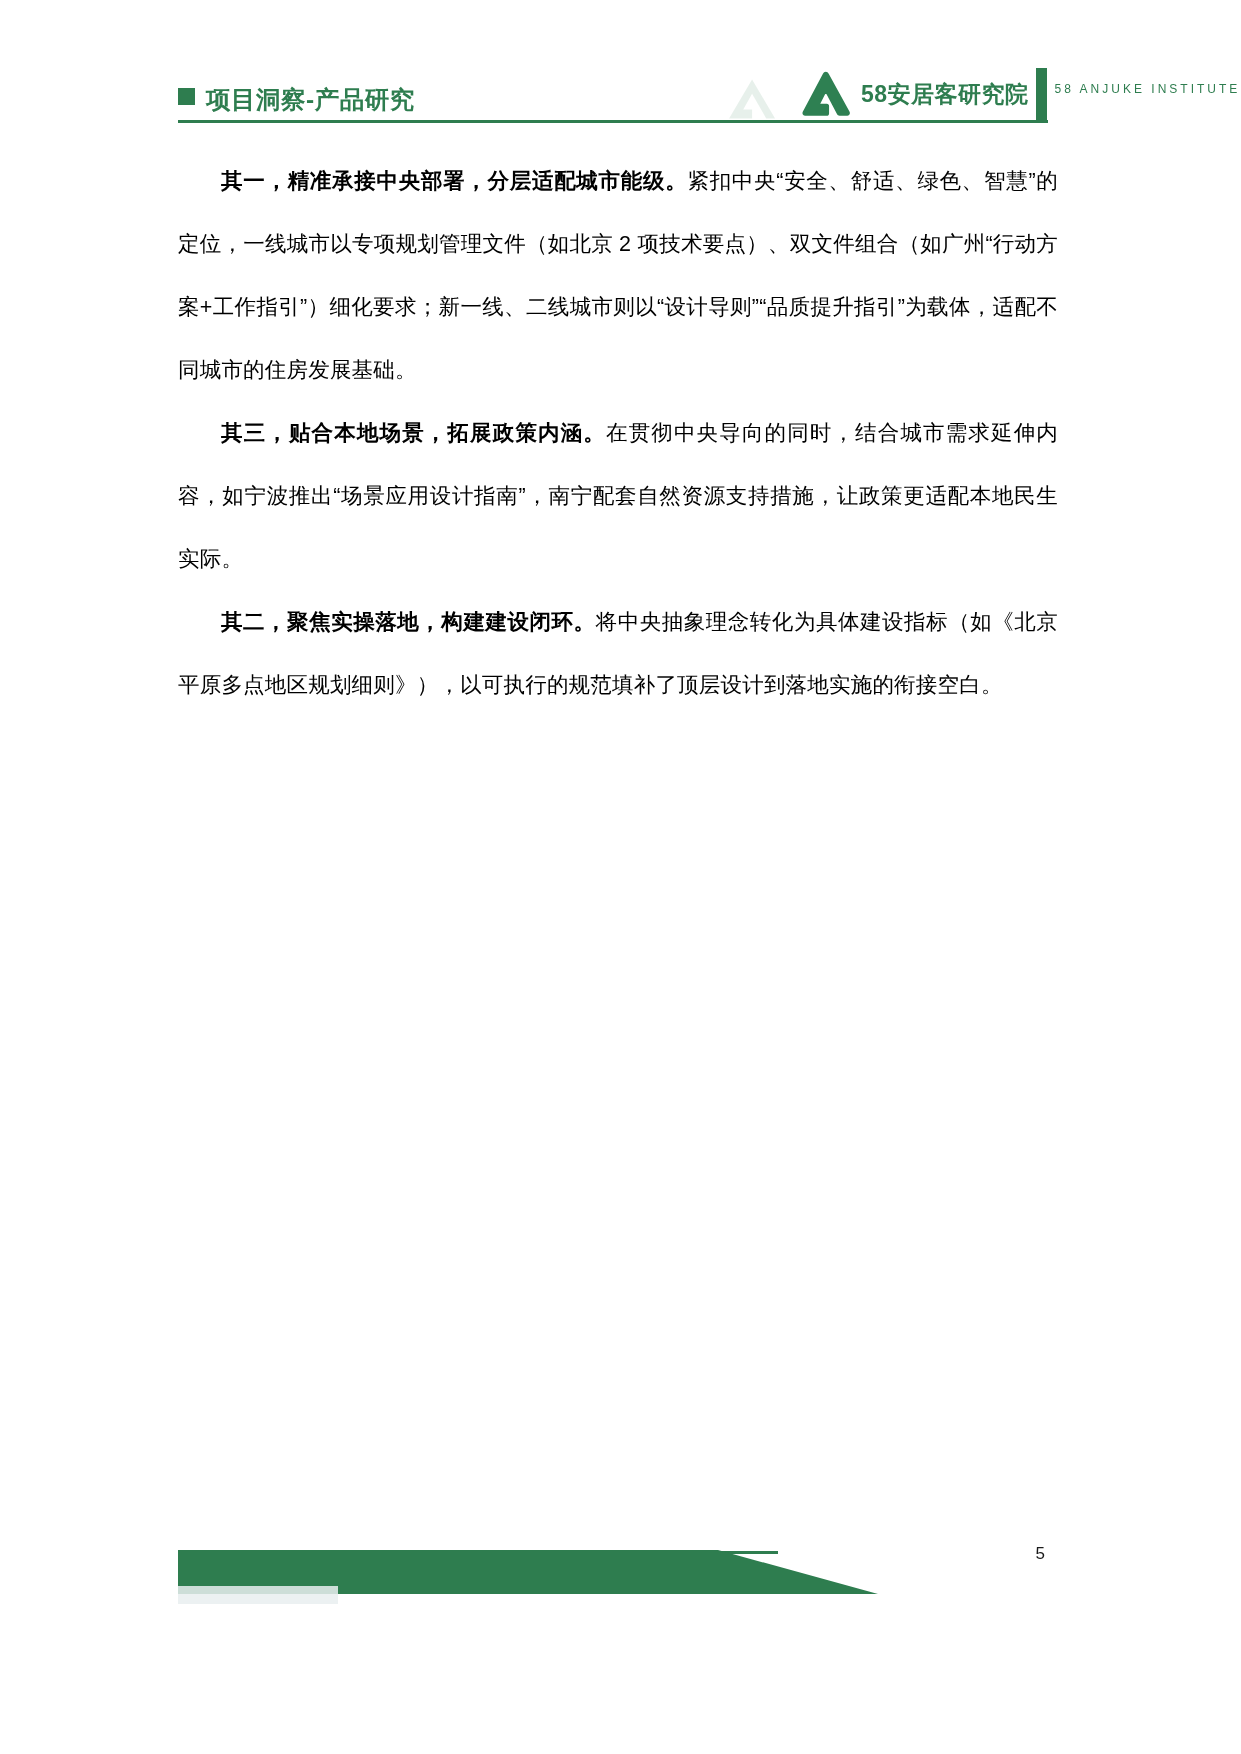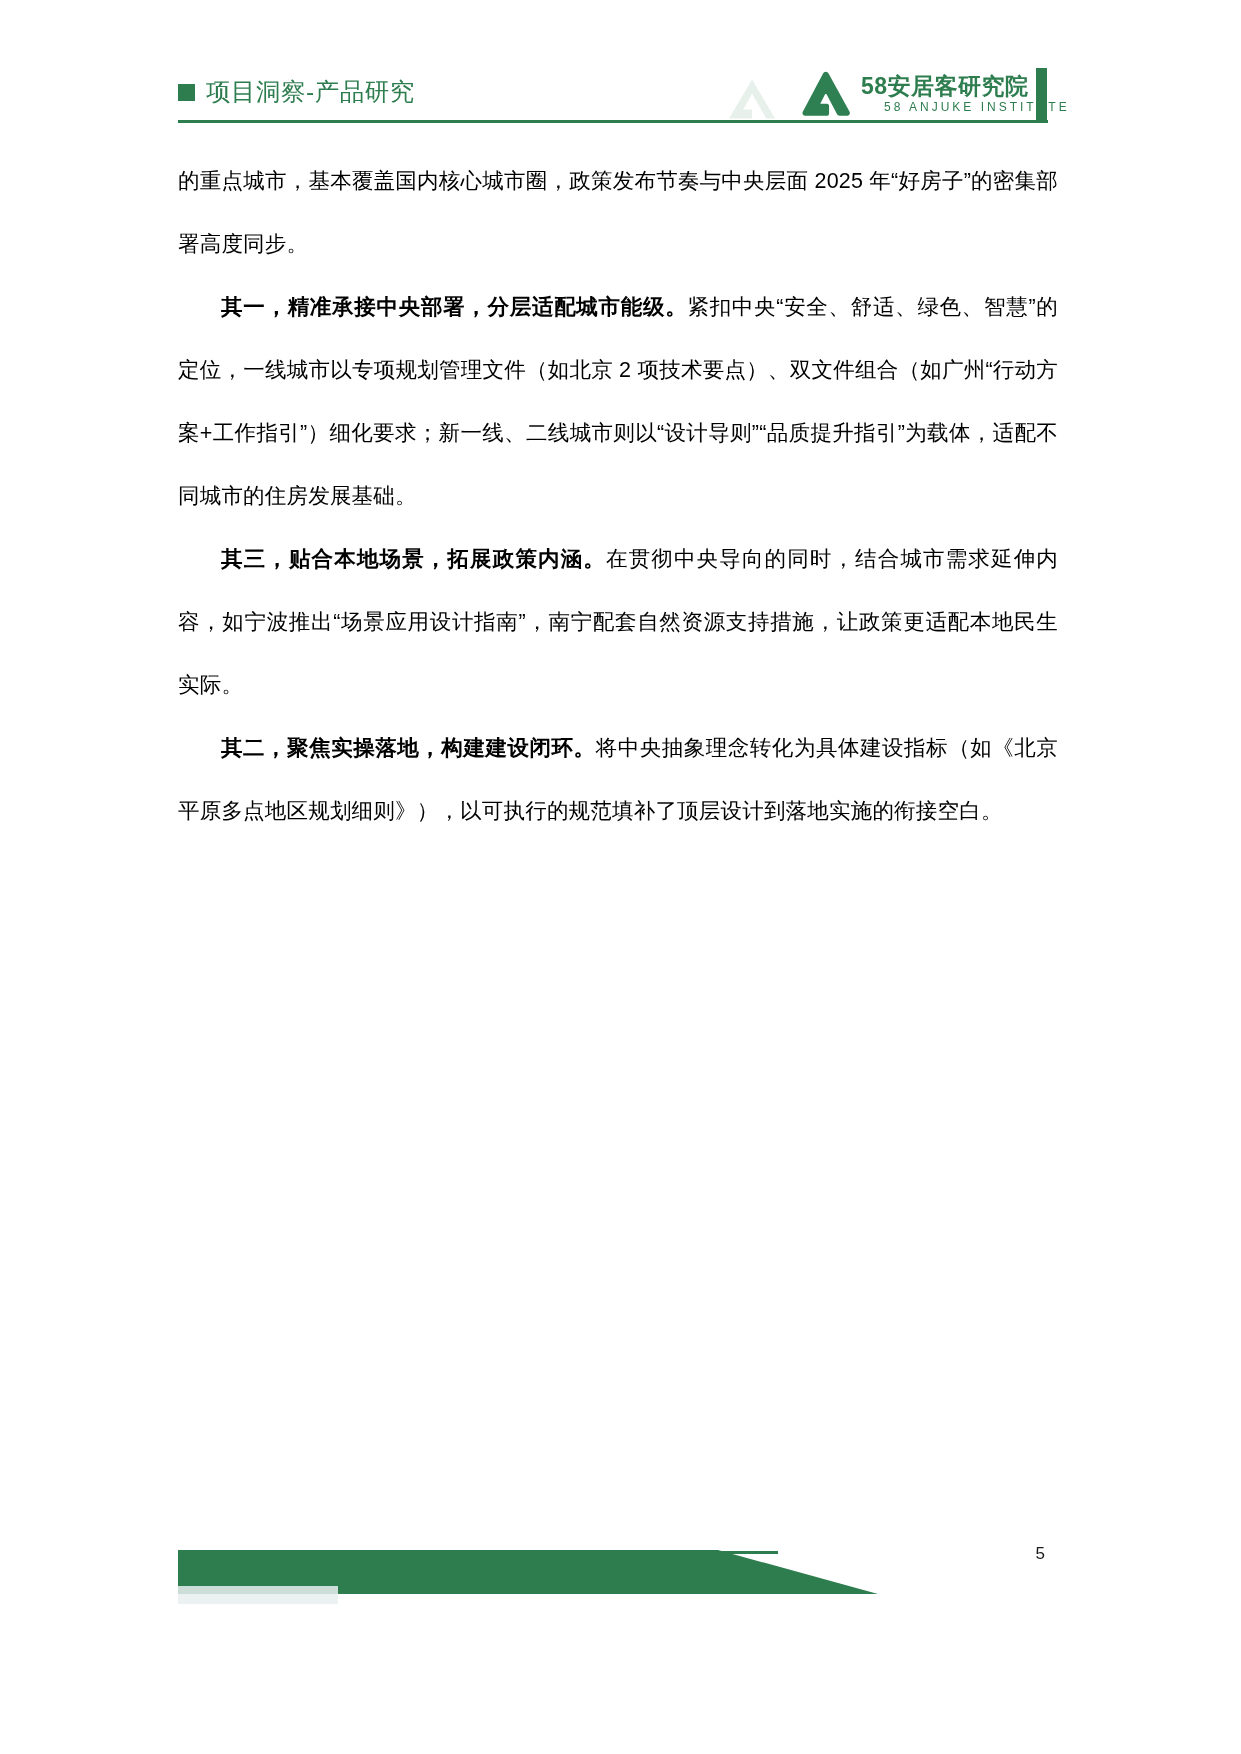--- a/index.html
+++ b/index.html
@@ -18,42 +18,42 @@
     position:absolute;left:0;top:0;width:1241px;height:135px;
   }
   .hdr-inner{
     position:absolute;left:178px;top:80px;
     display:flex;align-items:center;gap:11px;
   }
   .hdr-bullet{
     width:17px;height:17px;background:#2e7d4f;display:block;
   }
   .hdr-title{
-    font-size:24.5px;font-weight:normal;color:#2e7d4f;
-    letter-spacing:.5px;line-height:1;white-space:nowrap;
+    font-size:24.5px;font-weight:bold;color:#2e7d4f;
+    letter-spacing:.5px;line-height:1;white-space:nowrap;margin-top:8px;
   }
   .hdr-rule{
     position:absolute;left:178px;top:120px;width:870px;height:3px;
     background:#2e7d4f;
   }
   .hdr-rightbar{
     position:absolute;left:1036px;top:68px;width:11px;height:54px;
     background:#2e7d4f;
   }
   
   .logo{
     position:absolute;left:800px;top:66px;
     display:flex;align-items:center;gap:9px;height:56px;
   }
   .logo-ghost{
     position:absolute;left:-78px;top:10px;width:92px;height:46px;
     opacity:.11;
   }
   .logo-mark{width:52px;height:50px;position:relative;}
-  .logo-text{display:flex;flex-direction:column;justify-content:center;gap:3px;}
+  .logo-text{display:flex;flex-direction:row;justify-content:center;gap:3px;}
   .logo-main{
     font-size:23px;font-weight:bold;color:#2e7d4f;line-height:1;
     letter-spacing:.5px;white-space:nowrap;
   }
   .logo-sub{
     font-size:12px;font-weight:normal;color:#2e7d4f;line-height:1;
     letter-spacing:3.0px;white-space:nowrap;margin-left:23px;
   }
 
   
@@ -119,23 +119,20 @@
       </div>
       <div class="logo-text">
         <span class="logo-main">58安居客研究院</span>
         <span class="logo-sub">58 ANJUKE INSTITUTE</span>
       </div>
     </div>
   </div>
 
   <div class="content">
 
-    <p class="para">
-      <span>的重点城市，基本覆盖国内核心城市圈，政策发布节奏与中央层面 2025 年“好房子”的密集部署高度同步。</span>
-    </p>
 
 
     <p class="para indent">
       <b class="lead">其一，精准承接中央部署，分层适配城市能级。</b><span>紧扣中央“安全、舒适、绿色、智慧”的定位，一线城市以专项规划管理文件（如北京 2 项技术要点）、双文件组合（如广州“行动方案+工作指引”）细化要求；新一线、二线城市则以“设计导则”“品质提升指引”为载体，适配不同城市的住房发展基础。</span>
     </p>
 
     <p class="para indent">
       <b class="lead">其三，贴合本地场景，拓展政策内涵。</b><span>在贯彻中央导向的同时，结合城市需求延伸内容，如宁波推出“场景应用设计指南”，南宁配套自然资源支持措施，让政策更适配本地民生实际。</span>
     </p>
 

